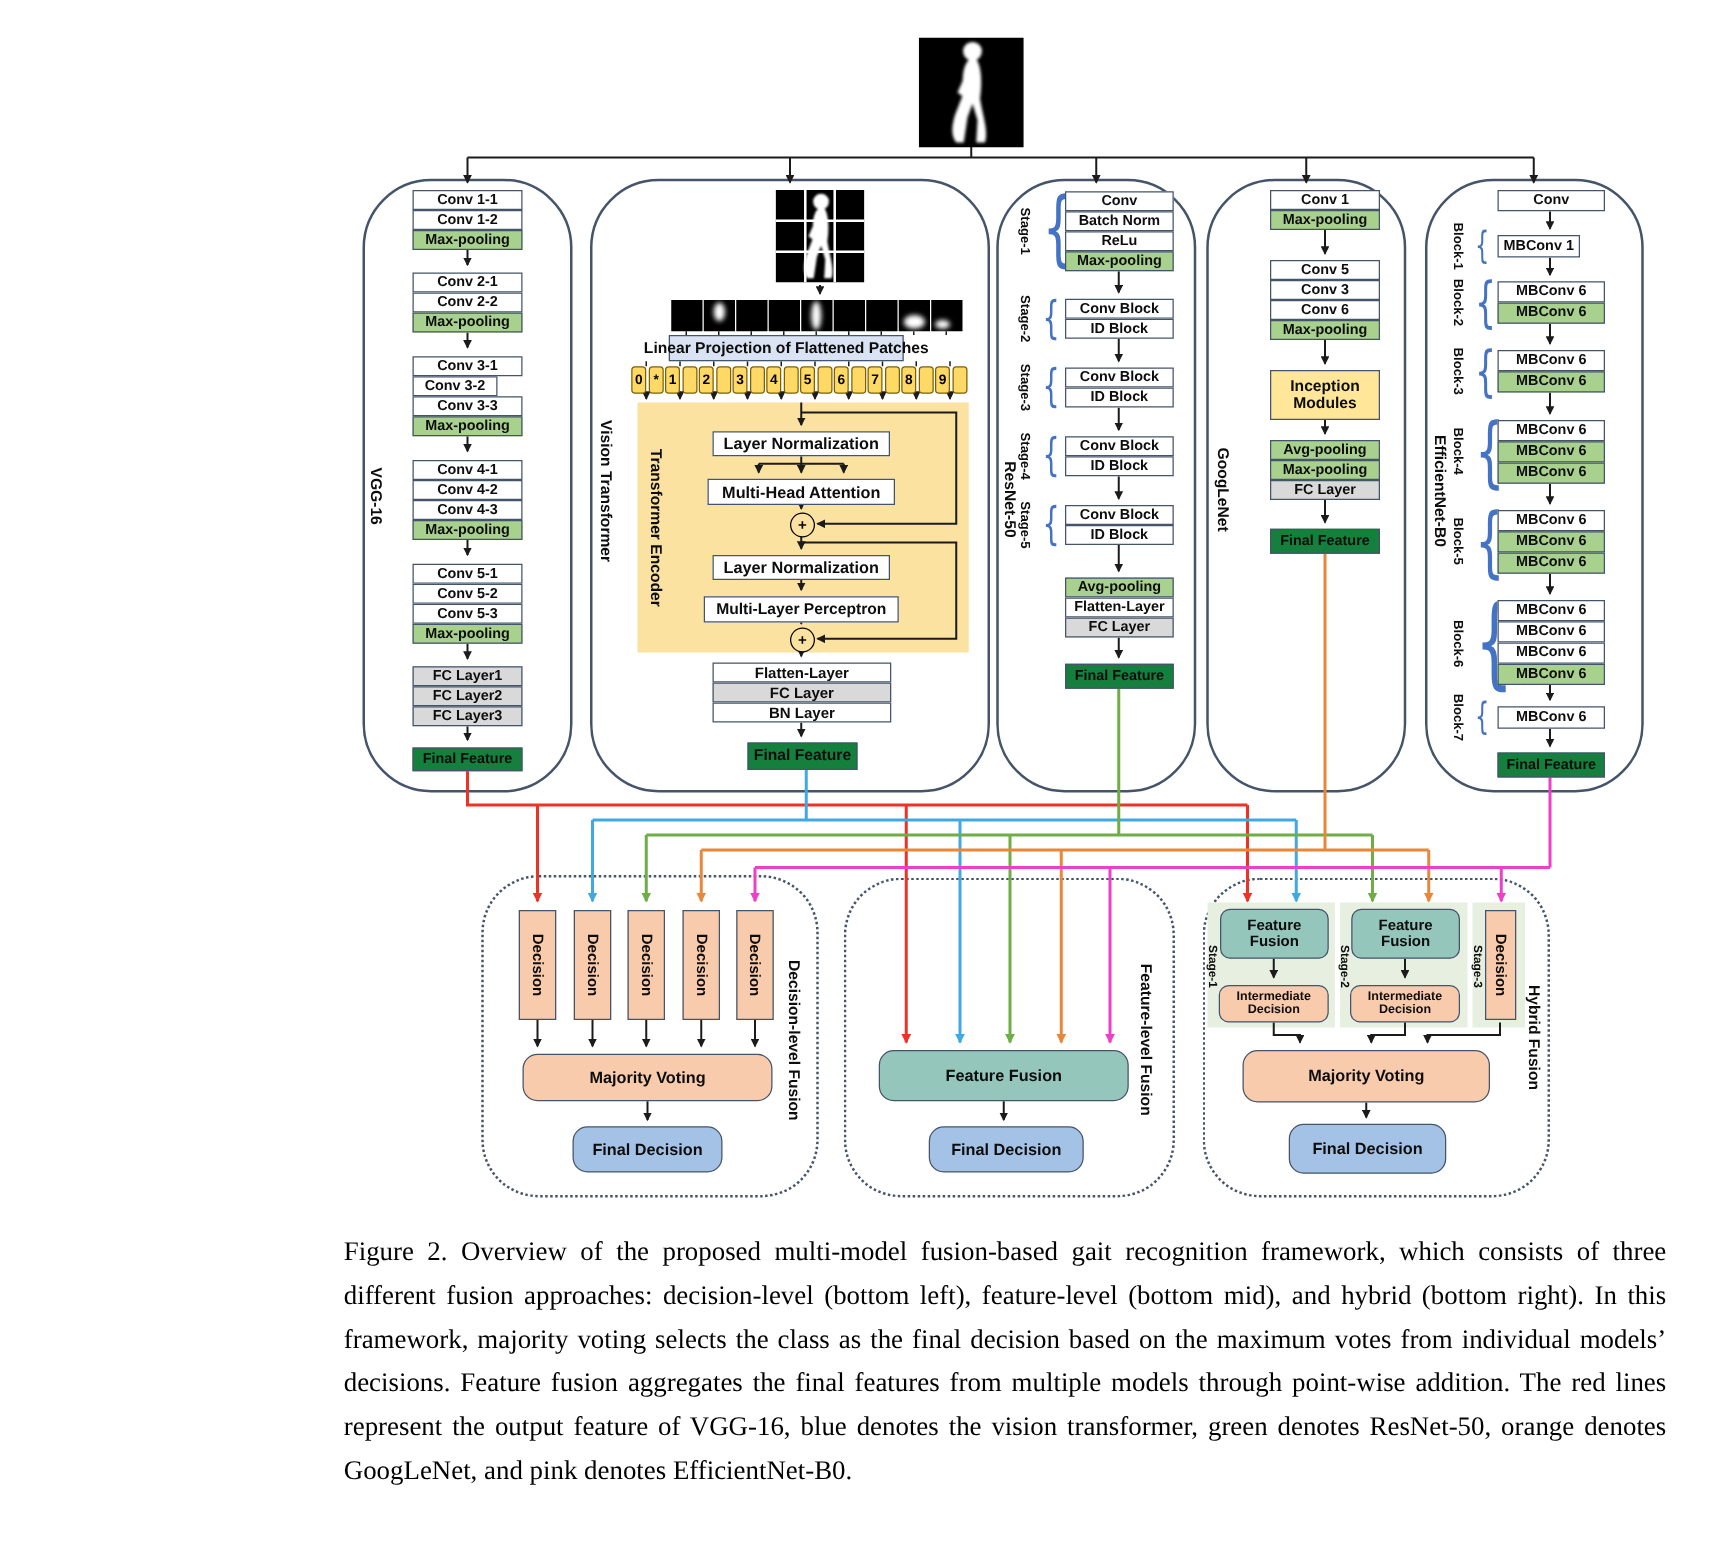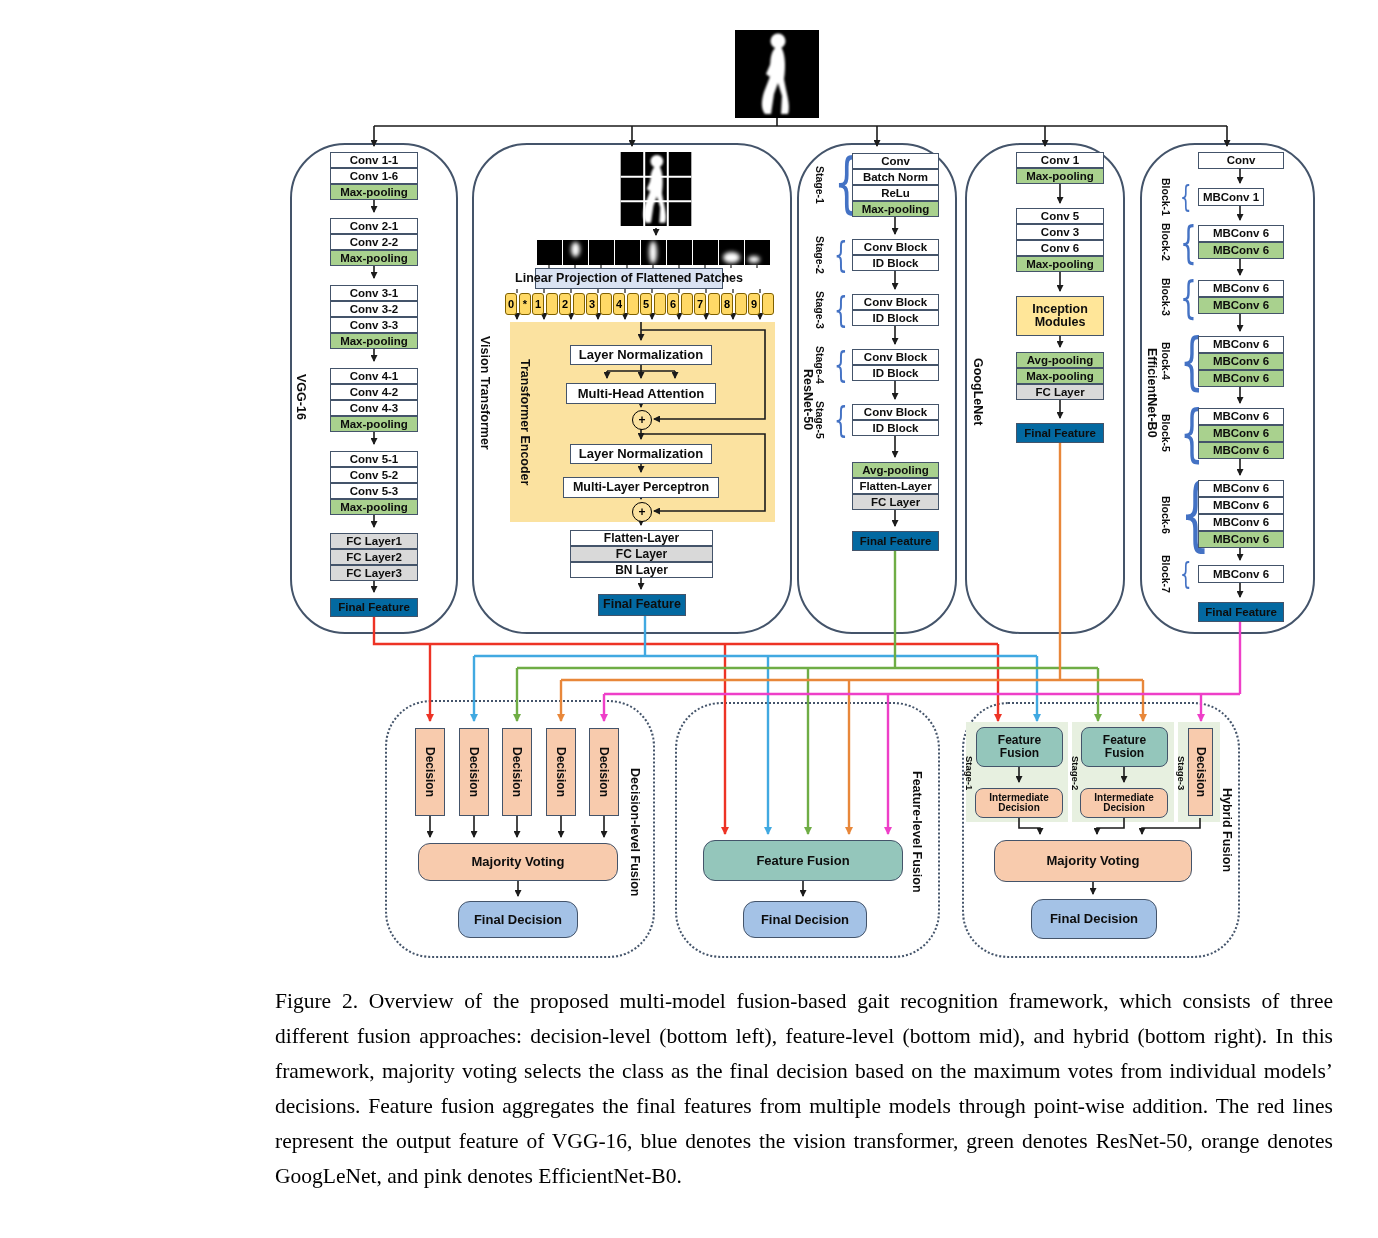--- a/index.html
+++ b/index.html
@@ -3,21 +3,21 @@
 <meta charset="utf-8">
 <style>
   html,body{margin:0;padding:0;background:#fff}
   #canvas{position:relative;width:1378px;height:1238px;background:#fff;font-family:"Liberation Sans",sans-serif;overflow:hidden}
   .abs{position:absolute;box-sizing:border-box}
   .panel{position:absolute;box-sizing:border-box;border:2px solid #44546a;border-radius:55px;z-index:1}
   .dpanel{position:absolute;box-sizing:border-box;border:2px dotted #44546a;border-radius:46px;z-index:1}
   .bx{position:absolute;box-sizing:border-box;border:1.2px solid #44546a;background:#fff;color:#0d0d0d;
       font-weight:bold;font-size:11.5px;line-height:1.05;display:flex;align-items:center;justify-content:center;
       text-align:center;z-index:3}
-  .green{background:#a9d18e}.gray{background:#d9d9d9}.pink{background:#0369a1}
+  .green{background:#a9d18e}.gray{background:#d9d9d9}.pink{background:#15803d}
   .lav{background:#dae3f3}.yellow{background:#ffe699}
   .peach{background:#f8cbad}.teal{background:#94c6bb}.fdblue{background:#a4c2e6}
   .rnd12{border-radius:12px;border-width:1.6px}.rnd8{border-radius:8px;border-width:1.4px}
   .f13{font-size:13px}.f12{font-size:12px}.f10{font-size:10px}
   .vtext{position:absolute;writing-mode:vertical-rl;text-align:center;font-weight:bold;color:#0d0d0d;z-index:3;font-size:12.5px}
   .stagebg{position:absolute;background:#e7f0e0;z-index:1}
   .tok{position:absolute;box-sizing:border-box;width:12px;height:22px;background:#ffd966;border:1.2px solid #7f6000;
        border-radius:3px;font-weight:bold;font-size:11px;display:flex;align-items:center;justify-content:center;z-index:3}
   .patch{position:absolute;width:25px;height:25px;background:#000;z-index:3}
   .blob{position:absolute;background:#fff;border-radius:50%;filter:blur(2px);z-index:4}
@@ -63,27 +63,27 @@
   <div class="panel" style="left:965px;top:143px;width:160px;height:491px"></div>
   <div class="panel" style="left:1140px;top:143px;width:175px;height:491px"></div>
 
   <div class="vtext f13" style="left:294px;top:352px;height:90px">VGG-16</div>
   <div class="vtext f13" style="left:478px;top:308px;height:170px">Vision Transformer</div>
   <div class="vtext f13" style="left:801px;top:345px;height:110px">ResNet-50</div>
   <div class="vtext f13" style="left:971px;top:332px;height:120px">GoogLeNet</div>
   <div class="vtext f13" style="left:1145px;top:325px;height:135px">EfficientNet-B0</div>
 
   <div class="bx" style="left:330px;top:152px;width:88px;height:16px">Conv 1-1</div>
-  <div class="bx" style="left:330px;top:168px;width:88px;height:16px">Conv 1-6</div>
+  <div class="bx" style="left:330px;top:168px;width:88px;height:16px">Conv 1-2</div>
   <div class="bx green" style="left:330px;top:184px;width:88px;height:16px">Max-pooling</div>
   <div class="bx" style="left:330px;top:218px;width:88px;height:16px">Conv 2-1</div>
   <div class="bx" style="left:330px;top:234px;width:88px;height:16px">Conv 2-2</div>
   <div class="bx green" style="left:330px;top:250px;width:88px;height:16px">Max-pooling</div>
   <div class="bx" style="left:330px;top:285px;width:88px;height:16px">Conv 3-1</div>
-  <div class="bx" style="left:330px;top:301px;width:88px;height:16px">Conv 3-2</div>
+  <div class="bx" style="left:330px;top:301px;width:68px;height:16px">Conv 3-2</div>
   <div class="bx" style="left:330px;top:317px;width:88px;height:16px">Conv 3-3</div>
   <div class="bx green" style="left:330px;top:333px;width:88px;height:16px">Max-pooling</div>
   <div class="bx" style="left:330px;top:368px;width:88px;height:16px">Conv 4-1</div>
   <div class="bx" style="left:330px;top:384px;width:88px;height:16px">Conv 4-2</div>
   <div class="bx" style="left:330px;top:400px;width:88px;height:16px">Conv 4-3</div>
   <div class="bx green" style="left:330px;top:416px;width:88px;height:16px">Max-pooling</div>
   <div class="bx" style="left:330px;top:451px;width:88px;height:16px">Conv 5-1</div>
   <div class="bx" style="left:330px;top:467px;width:88px;height:16px">Conv 5-2</div>
   <div class="bx" style="left:330px;top:483px;width:88px;height:16px">Conv 5-3</div>
   <div class="bx green" style="left:330px;top:499px;width:88px;height:16px">Max-pooling</div>

